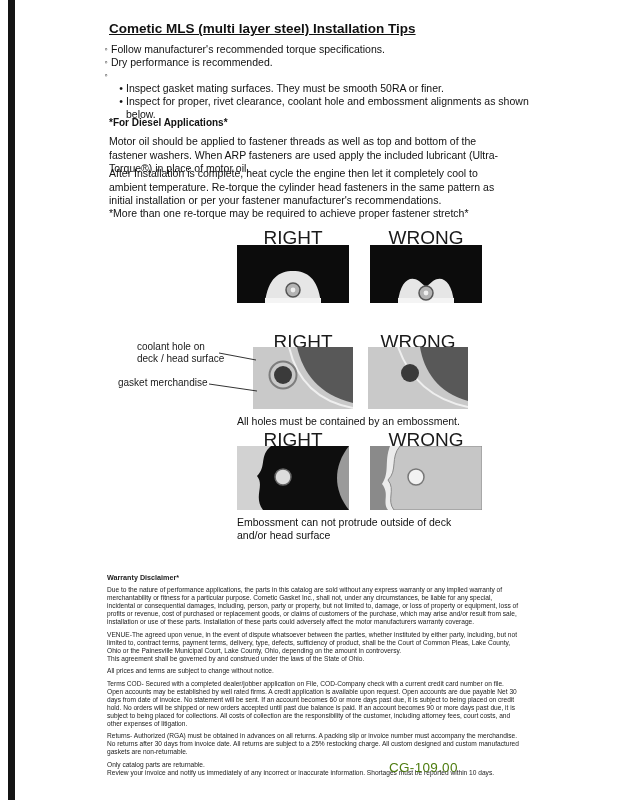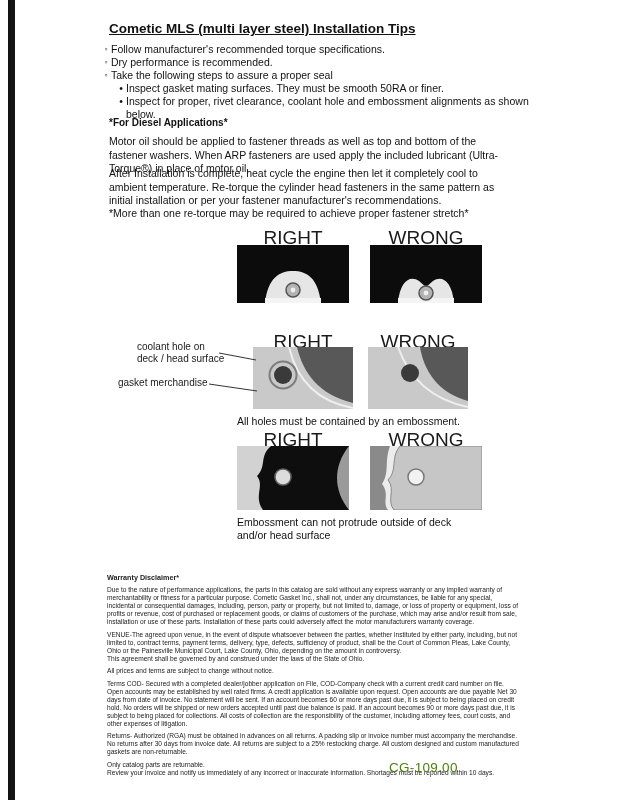--- a/index.html
+++ b/index.html
@@ -43,21 +43,20 @@
     <div class="tip-row">
       <span class="b">◦</span>
       <span>Follow manufacturer's recommended torque specifications.</span>
     </div>
     <div class="tip-row">
       <span class="b">◦</span>
       <span>Dry performance is recommended.</span>
     </div>
     <div class="tip-row">
       <span class="b">◦</span>
-      <span>Take the following steps to assure a proper seal</span>
     </div>
     <div class="tip-row sub">
       <span class="b">•</span>
       <span>Inspect gasket mating surfaces.  They must be smooth 50RA or finer.</span>
     </div>
     <div class="tip-row sub">
       <span class="b">•</span>
       <span>Inspect for proper, rivet clearance, coolant hole and embossment alignments as shown below.</span>
     </div>
   </div>

